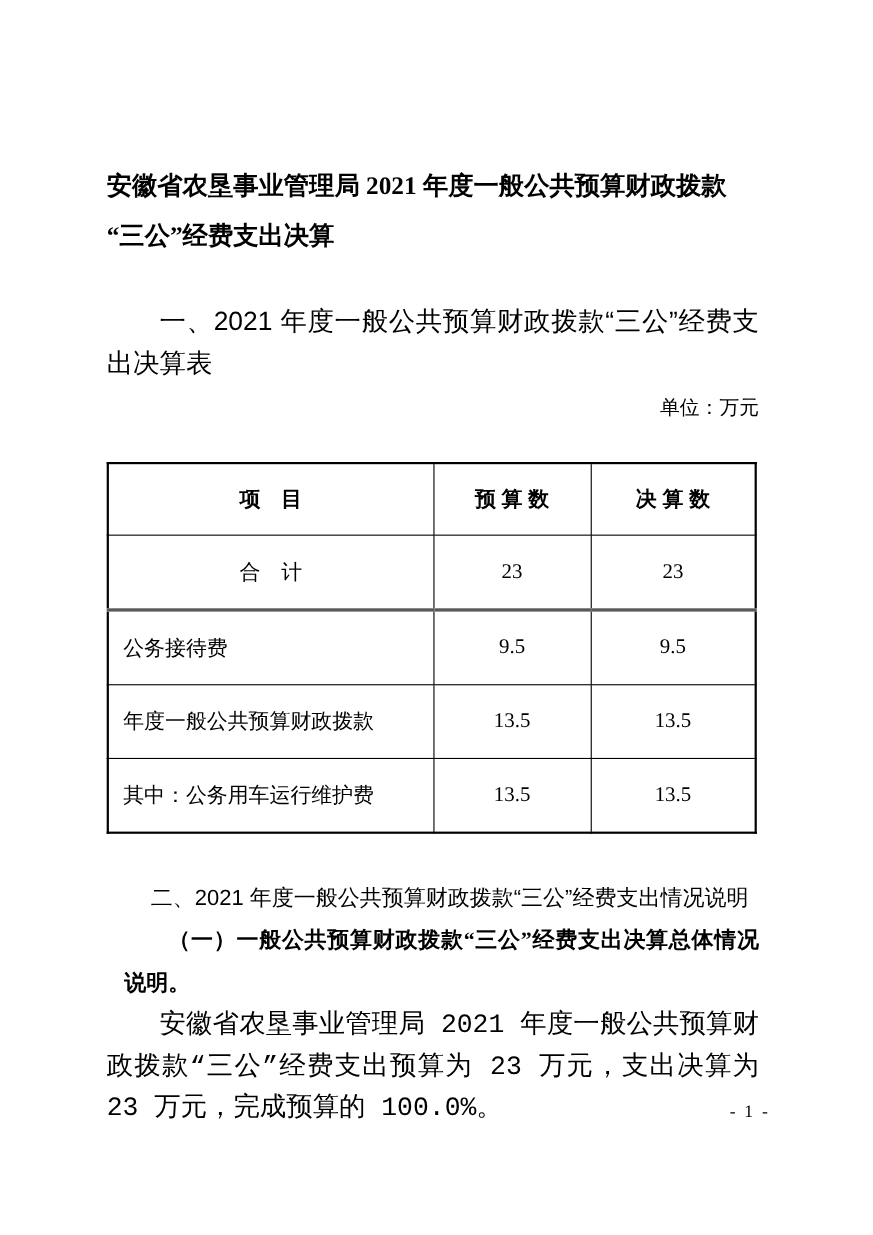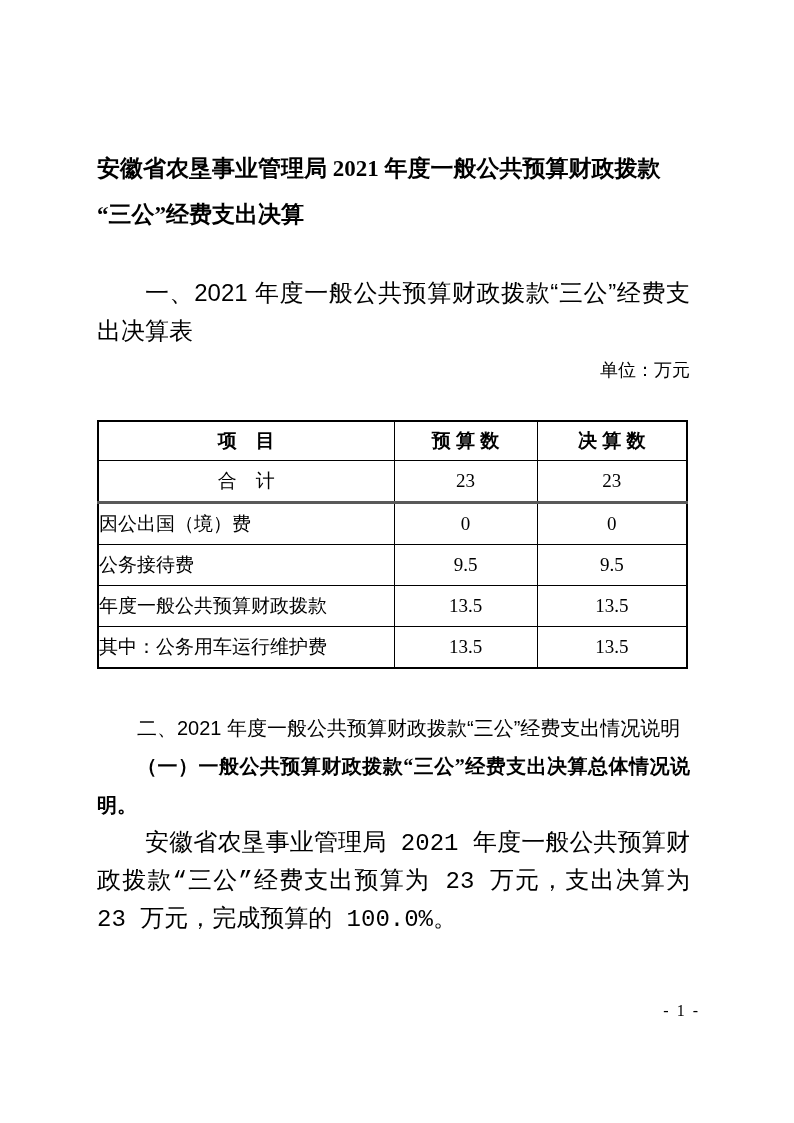--- a/index.html
+++ b/index.html
@@ -38,21 +38,21 @@
   }
   table.budget{
     margin-top:36px;
     border-collapse:collapse;
     width:589px;
     border:2px solid #000;
     table-layout:fixed;
   }
   table.budget th, table.budget td{
     border:1px solid #000;
-    padding:0;
+    padding:13px;
     vertical-align:middle;
   }
   table.budget th{
     height:38px;
     font-size:19px;
     font-family:"Liberation Sans",sans-serif;
     font-weight:bold;
     text-align:center;
   }
   table.budget td{
@@ -77,20 +77,21 @@
     font-family:"Liberation Sans",sans-serif;
     text-align:justify;
   }
   .sub-heading{
     font-size:20px;
     line-height:39px;
     text-indent:2em;
     font-weight:bold;
     text-align:justify;
     font-family:"Liberation Serif",serif;
+    margin-left:16px;
   }
   .para{
     font-size:24px;
     line-height:38px;
     text-indent:2em;
     text-align:justify;
     font-family:Liberation Mono, monospace;
   }
   .page-num{
     position:absolute;
@@ -128,25 +129,20 @@
         <th>决 算 数</th>
       </tr>
     </thead>
     <tbody>
       <tr class="total-row">
         <td>合　计</td>
         <td class="num">23</td>
         <td class="num">23</td>
       </tr>
       <tr>
-        <td class="label">因公出国（境）费</td>
-        <td class="num">0</td>
-        <td class="num">0</td>
-      </tr>
-      <tr>
         <td class="label">公务接待费</td>
         <td class="num">9.5</td>
         <td class="num">9.5</td>
       </tr>
       <tr>
         <td class="label">年度一般公共预算财政拨款</td>
         <td class="num">13.5</td>
         <td class="num">13.5</td>
       </tr>
       <tr>

